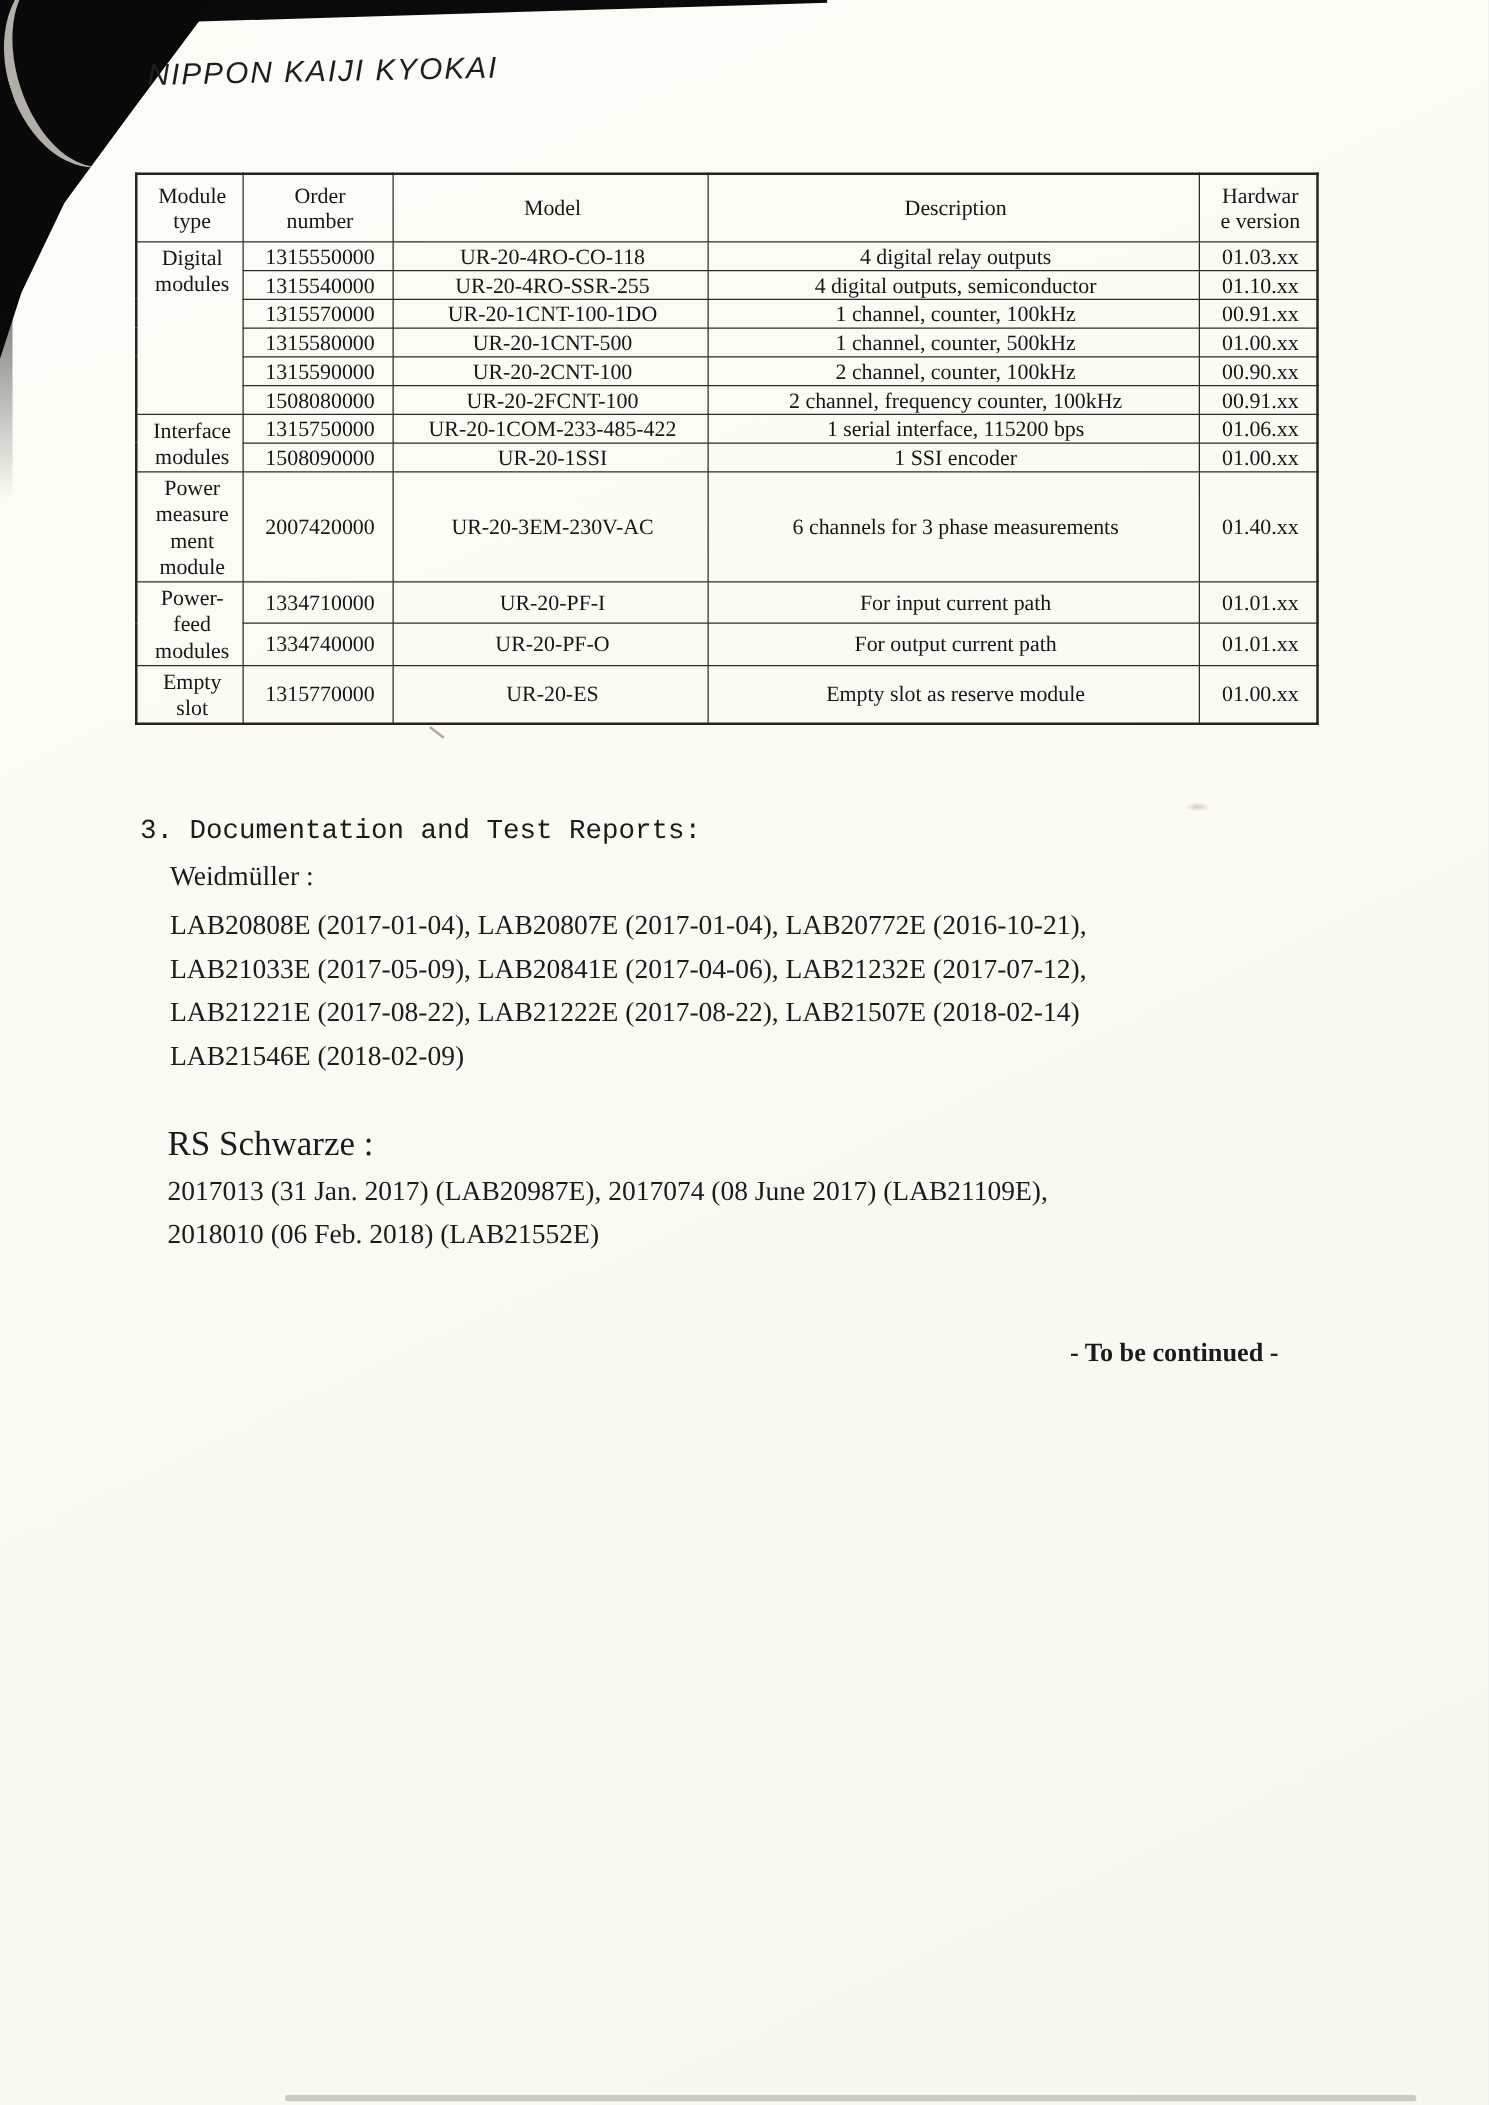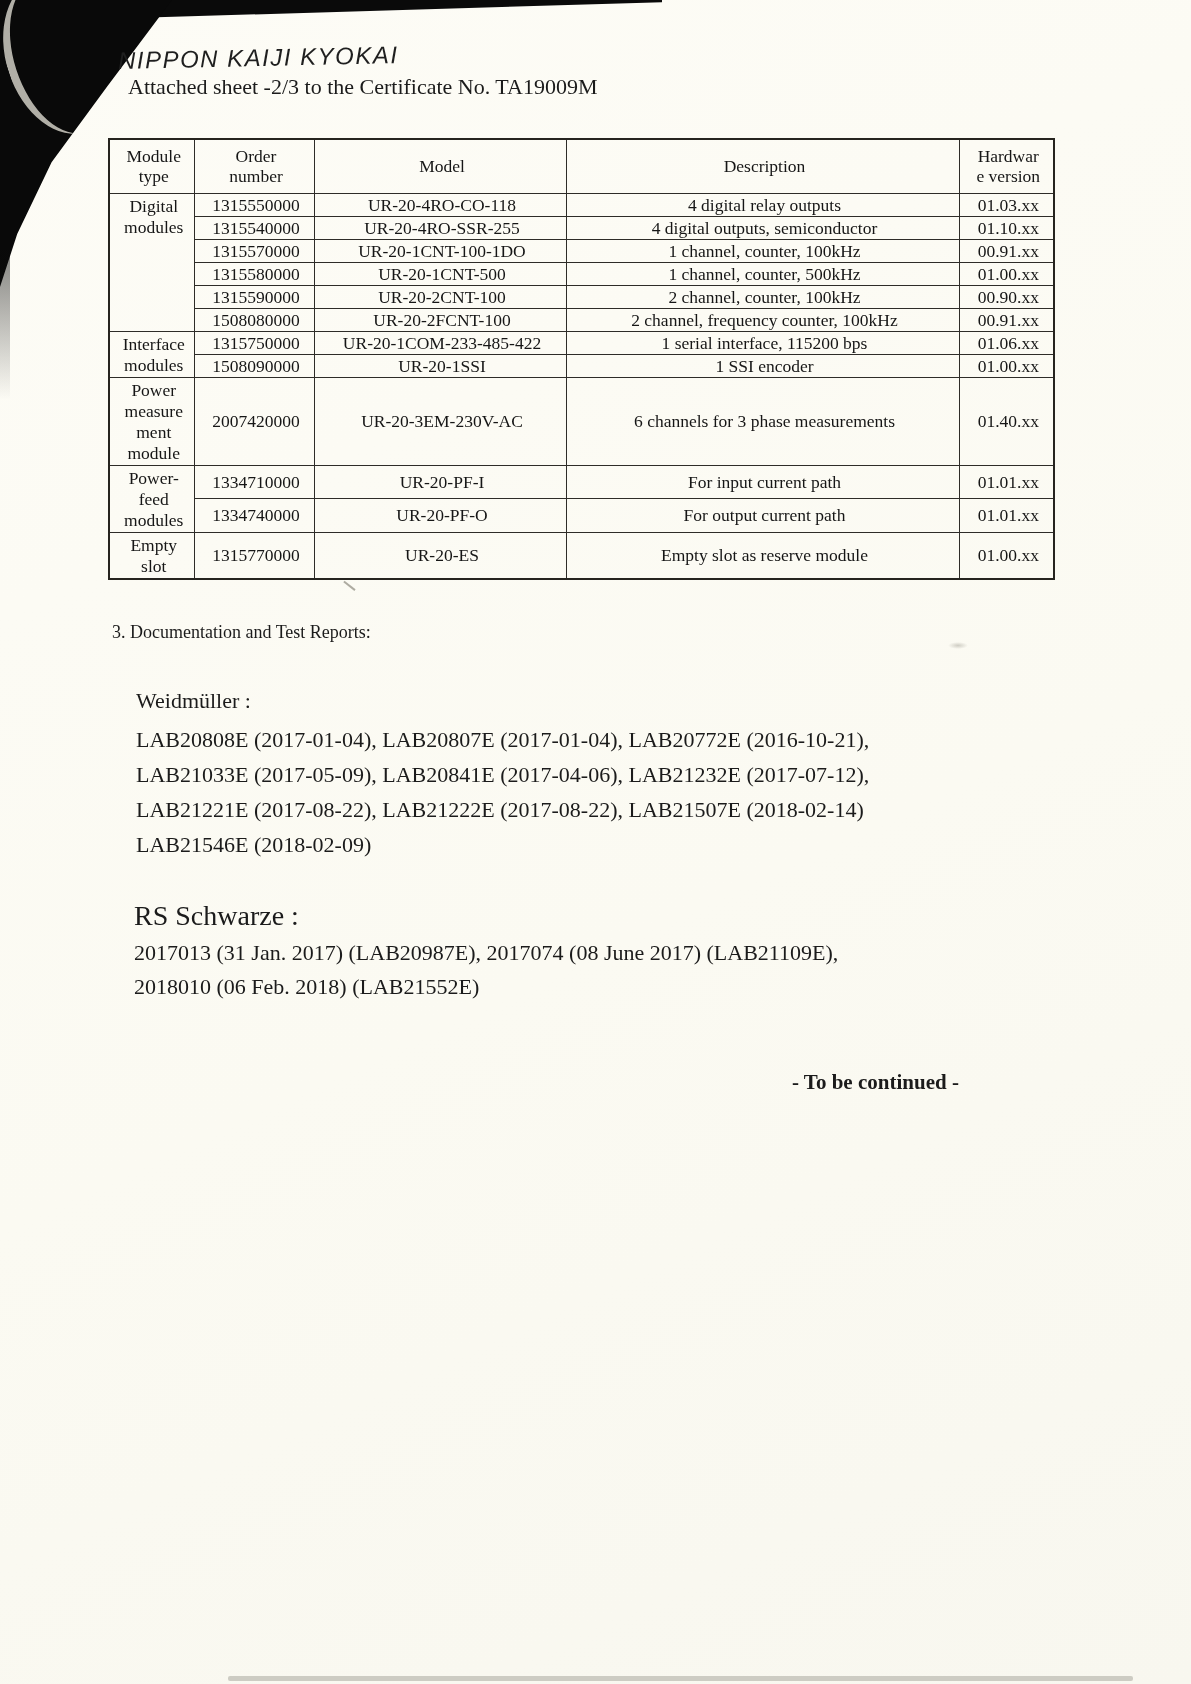--- a/index.html
+++ b/index.html
@@ -60,43 +60,42 @@
   .module-table { border:2px solid #26241f; }
   tr.r-head { height:54px; }
   tr.r-sm   { height:22px; }
   tr.r-tall { height:84px; }
   tr.r-md   { height:32px; }
   tr.r-lg   { height:45px; }
   td.group-cell { vertical-align:top; padding-top:2px; line-height:21px; }
   .preline { white-space:pre-line; }
   th.head-cell { vertical-align:middle; }
   
-  .sec-heading  { position:absolute; left:112px; top:622px; font-size:18px; }
+  .sec-heading  { position:absolute; left:112px; top:652px; font-size:22px;font-family:Liberation Mono, monospace; }
   .weid-label   { position:absolute; left:136px; top:688px; font-size:22px; }
   .weid-lines   { position:absolute; left:136px; top:722px; font-size:22px; line-height:35px; }
   .rs-label     { position:absolute; left:134px; top:900px; font-size:28px; }
   .rs-lines     { position:absolute; left:134px; top:936px; font-size:22px; line-height:34px; }
-  .continued    { position:absolute; left:792px; top:1070px; font-size:21px; font-weight:bold; }
+  .continued    { position:absolute; left:856px; top:1070px; font-size:21px; font-weight:bold; }
 </style>
 </head>
 <body>
 
 <div class="page">
 
   <div class="art-top"></div>
   <div class="art-corner">
     <div class="art-curl"></div>
   </div>
   <div class="art-left-streak"></div>
   <div class="art-bottom"></div>
   <div class="art-tick"></div>
   <div class="art-smudge"></div>
 
   <div class="header-org">NIPPON KAIJI KYOKAI</div>
-  <div class="header-sub">Attached sheet -2/3 to the Certificate No. TA19009M</div>
 
   <div class="table-wrap">
     <table class="module-table">
       <colgroup>
         <col style="width:85px">
           <col style="width:120px">
           <col style="width:252px">
         <col style="width:393px">
           <col style="width:95px">
       </colgroup>

